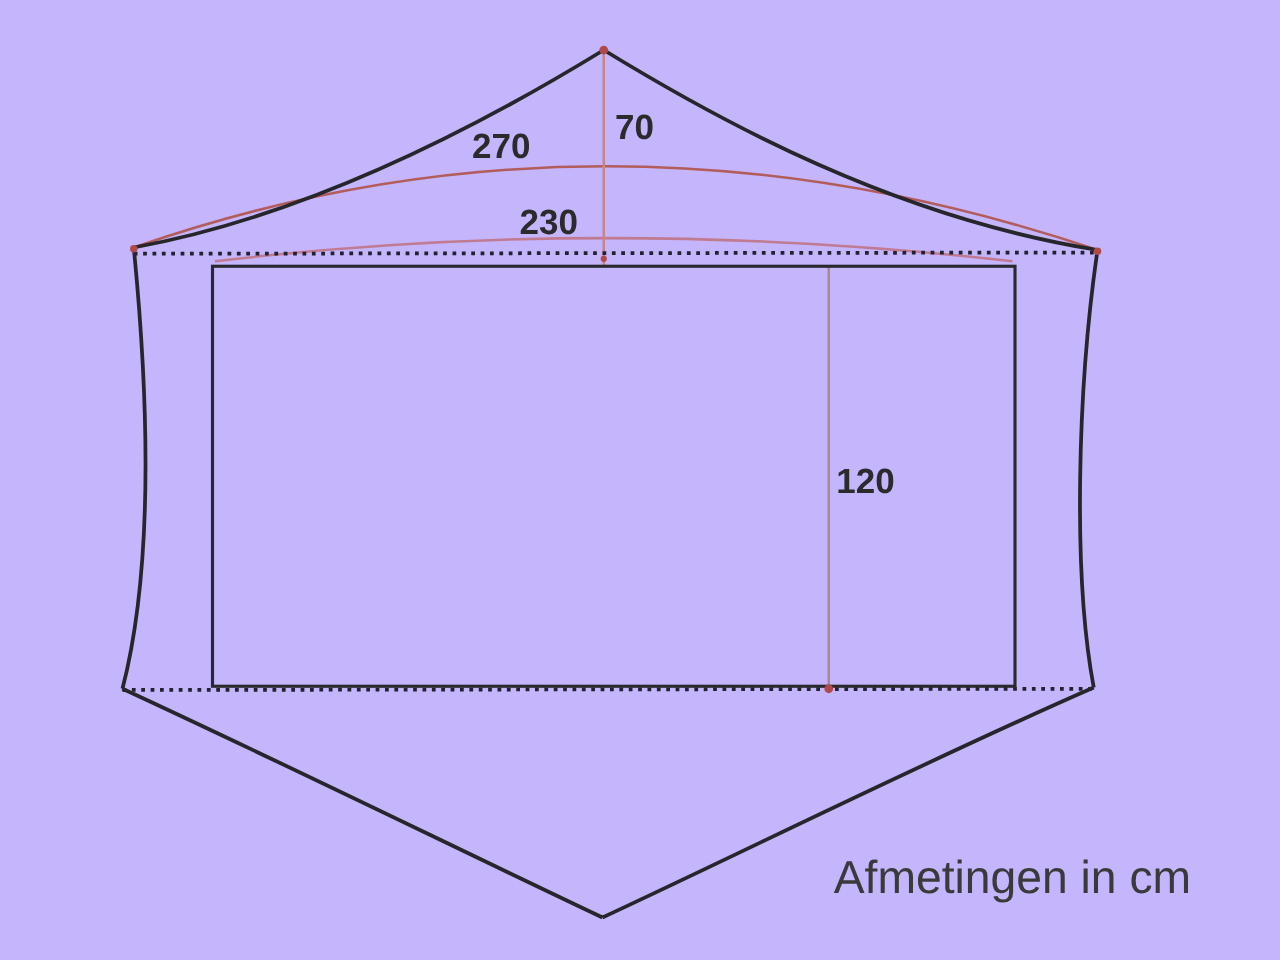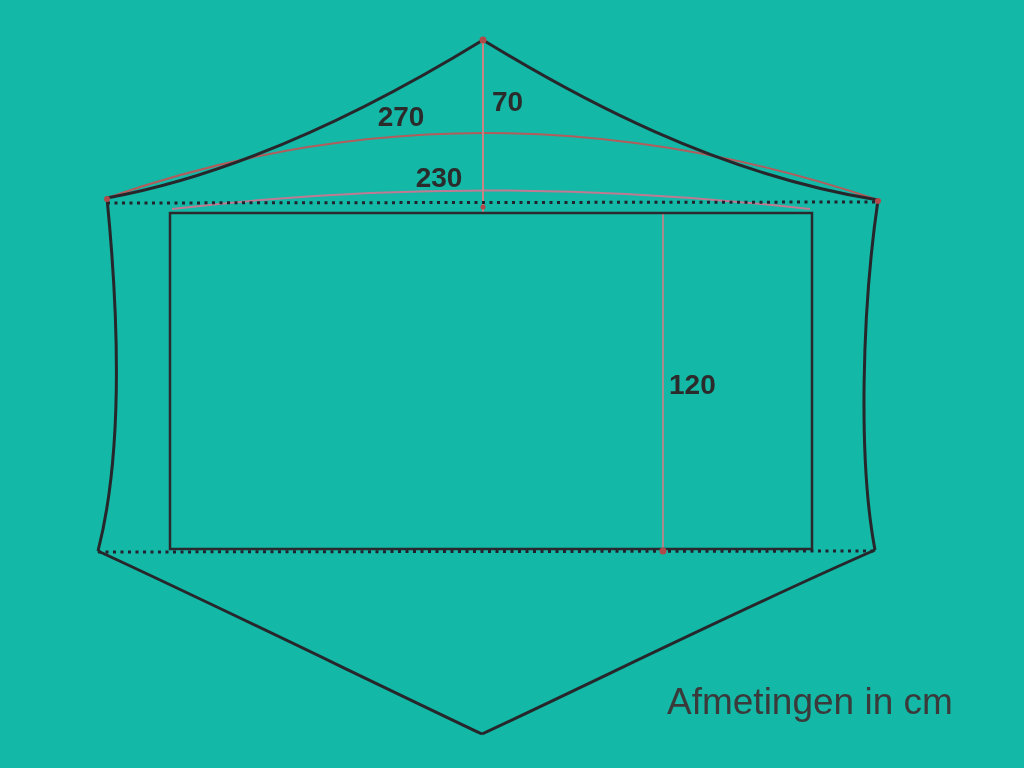--- a/index.html
+++ b/index.html
@@ -4,21 +4,21 @@
 <style>
   html, body {
     margin: 0;
     padding: 0;
     background: #ffffff;
   }
   .canvas {
     position: relative;
     width: 1024px;
     height: 768px;
-    background: #14b8a6;
+    background: #c4b5fd;
     overflow: hidden;
     font-family: "Liberation Sans", "DejaVu Sans", sans-serif;
   }
   svg { display: block; }
   .dim-label {
     font-family: "Liberation Sans", "DejaVu Sans", sans-serif;
     font-size: 28px;
     font-weight: bold;
   }
   .caption-label {

